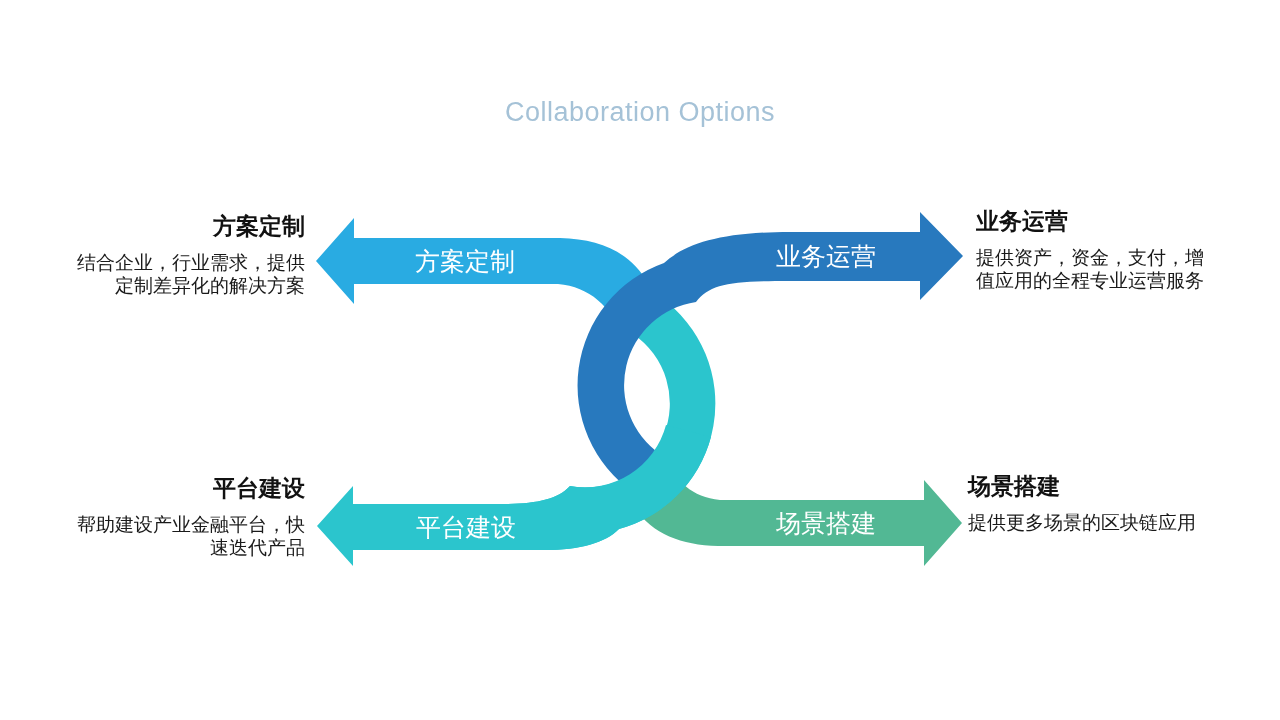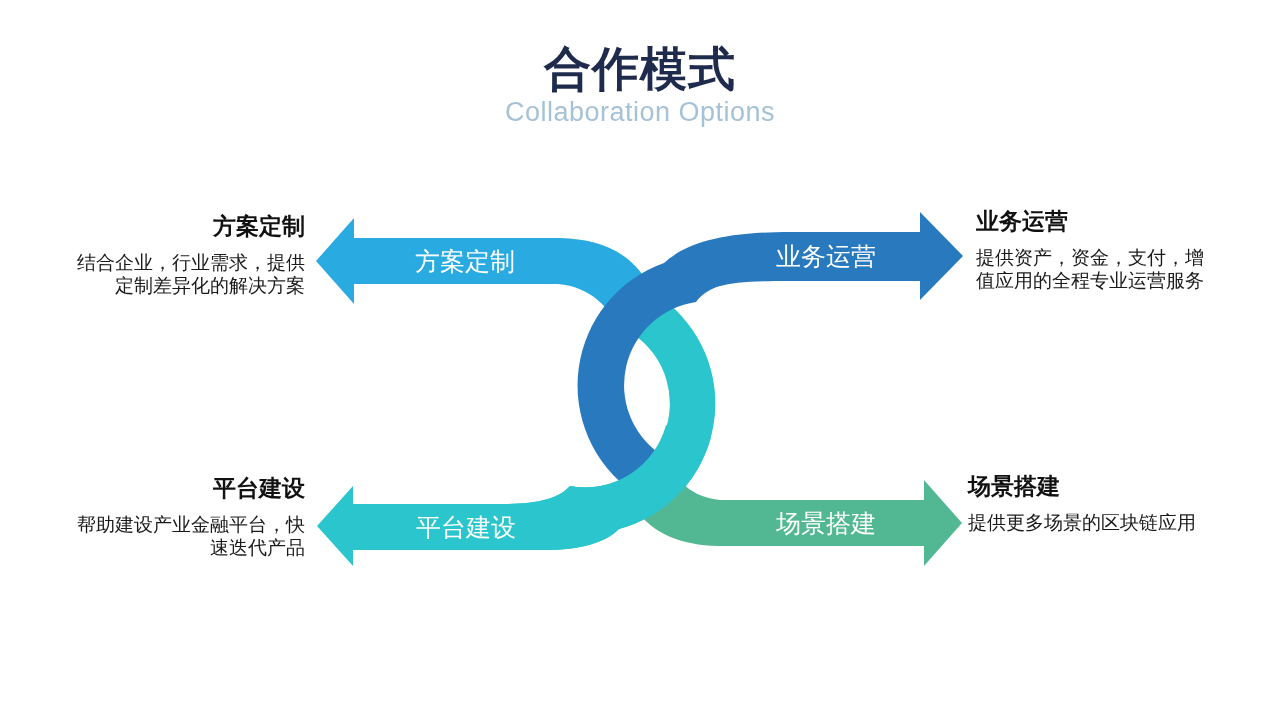--- a/index.html
+++ b/index.html
@@ -58,21 +58,20 @@
   #label-top-left     { top: 261px; left: 465px; }
   #label-top-right    { top: 256px; left: 826px; }
   #label-bottom-left  { top: 527px; left: 466px; }
   #label-bottom-right { top: 523px; left: 826px; }
 </style>
 </head>
 <body>
 
 <div id="slide">
 
-  <div class="title" style="color: rgb(31, 43, 77);">合作模式</div>
   <div class="subtitle" style="color: rgb(165, 194, 215);">Collaboration Options</div>
 
   <svg id="rings-svg" width="1280" height="720" viewBox="0 0 1280 720">
 
     <path d="M316 261 L354 218 L354 238 L560 238 C600 239 630 252 648 283 L625 338 C610 306 590 287 558 284 L354 284 L354 304 Z" fill="#29ABE2"></path>
 
     <path d="M962 523 L924 480 L924 500 L720 500 C692 497 676 482 664 455 L630 501 C648 532 678 545 718 546 L924 546 L924 566 Z" fill="#52B894"></path>
 
     <path d="M317 526 L353 486 L353 504 L500 504 C535 504 557 500 570 486 A84 84 0 0 0 633 334 L660 297 A130 130 0 0 1 619 529 C605 543 580 550 545 550 L353 550 L353 566 Z" fill="#2BC5CD"></path>
 

